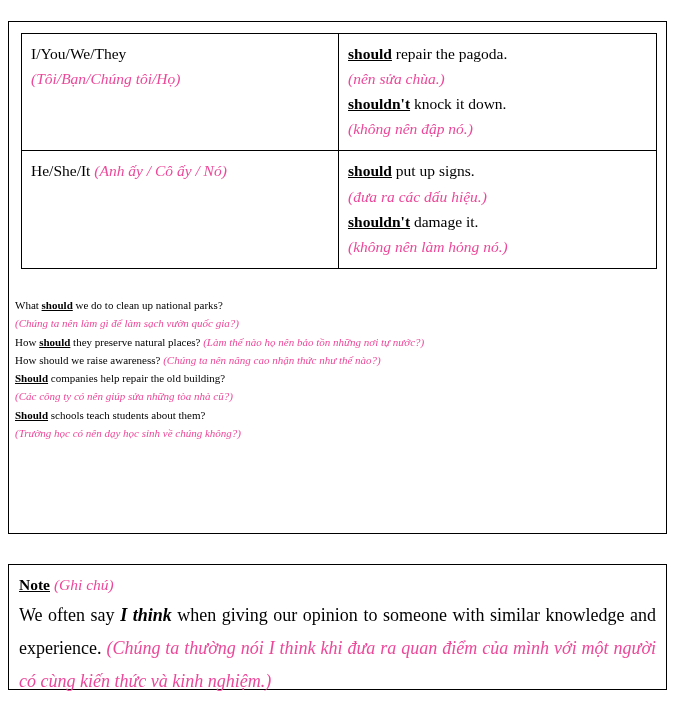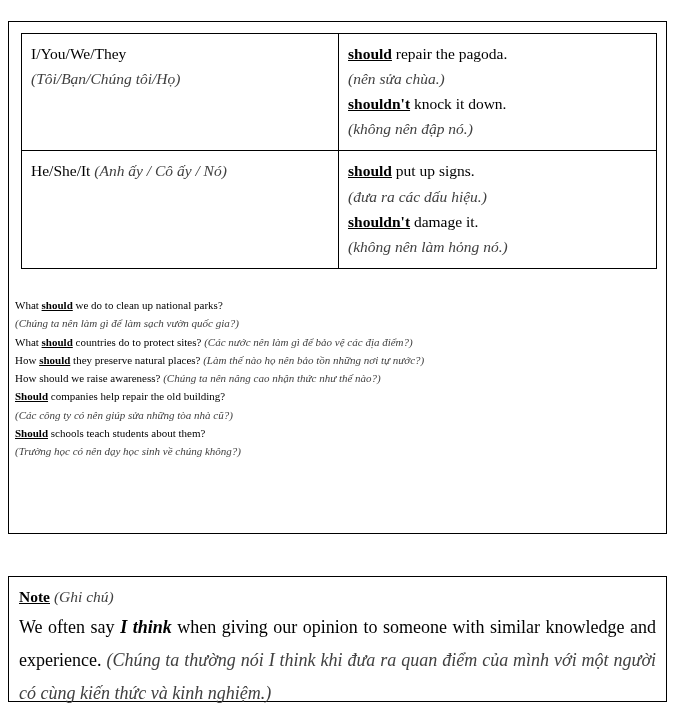--- a/index.html
+++ b/index.html
@@ -31,21 +31,21 @@
     background: #ffffff;
   }
   #grammar-box {
     left: 8px;
     top: 21px;
     width: 659px;
     height: 513px;
   }
   #note-box {
     left: 8px;
-    top: 576px;
+    top: 564px;
     width: 659px;
     height: 126px;
     padding: 8px 10px 14px 10px;
   }
 
   
   .conj-table {
     position: absolute;
     left: 12px;
     top: 11px;
@@ -62,21 +62,21 @@
   .col-predicate { width: 318px; }
 
   .line {
     line-height: 1.62;
     font-size: 15.5px;
     white-space: nowrap;
   }
 
   b, .bold { font-weight: bold; text-decoration: underline; }
   .vi {
-    color: #404040;
+    color: #ec4899;
     font-style: italic;
   }
 
   
   .questions {
     position: absolute;
     left: 6px;
     top: 274px;
     width: 650px;
   }
@@ -148,21 +148,20 @@
         </tr>
       </tbody>
     </table>
 
     <div class="questions">
 
       <div class="q-line"><span>What </span><b>should</b><span> we do to clean up national parks?</span></div>
 
       <div class="q-line vi">(Chúng ta nên làm gì để làm sạch vườn quốc gia?)</div>
 
-      <div class="q-line"><span>What </span><b>should</b><span> countries do to protect sites? </span><span class="vi">(Các nước nên làm gì để bảo vệ các địa điểm?)</span></div>
 
       <div class="q-line"><span>How </span><b>should</b><span> they preserve natural places? </span><span class="vi">(Làm thế nào họ nên bảo tồn những nơi tự nước?)</span></div>
 
       <div class="q-line"><span>How should we raise awareness? </span><span class="vi">(Chúng ta nên nâng cao nhận thức như thế nào?)</span></div>
 
       <div class="q-line"><b>Should</b><span> companies help repair the old building?</span></div>
 
       <div class="q-line vi">(Các công ty có nên giúp sửa những tòa nhà cũ?)</div>
 
       <div class="q-line"><b>Should</b><span> schools teach students about them?</span></div>

